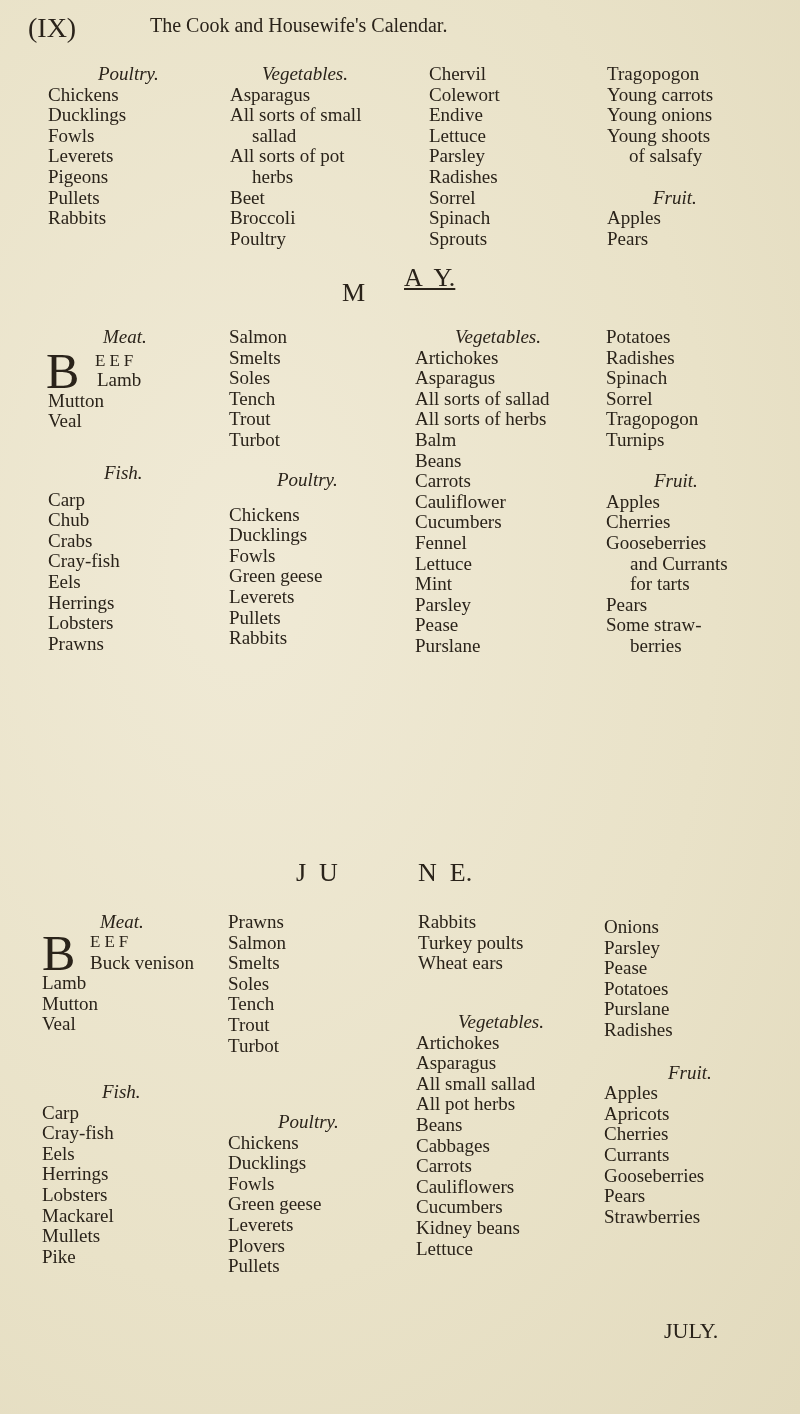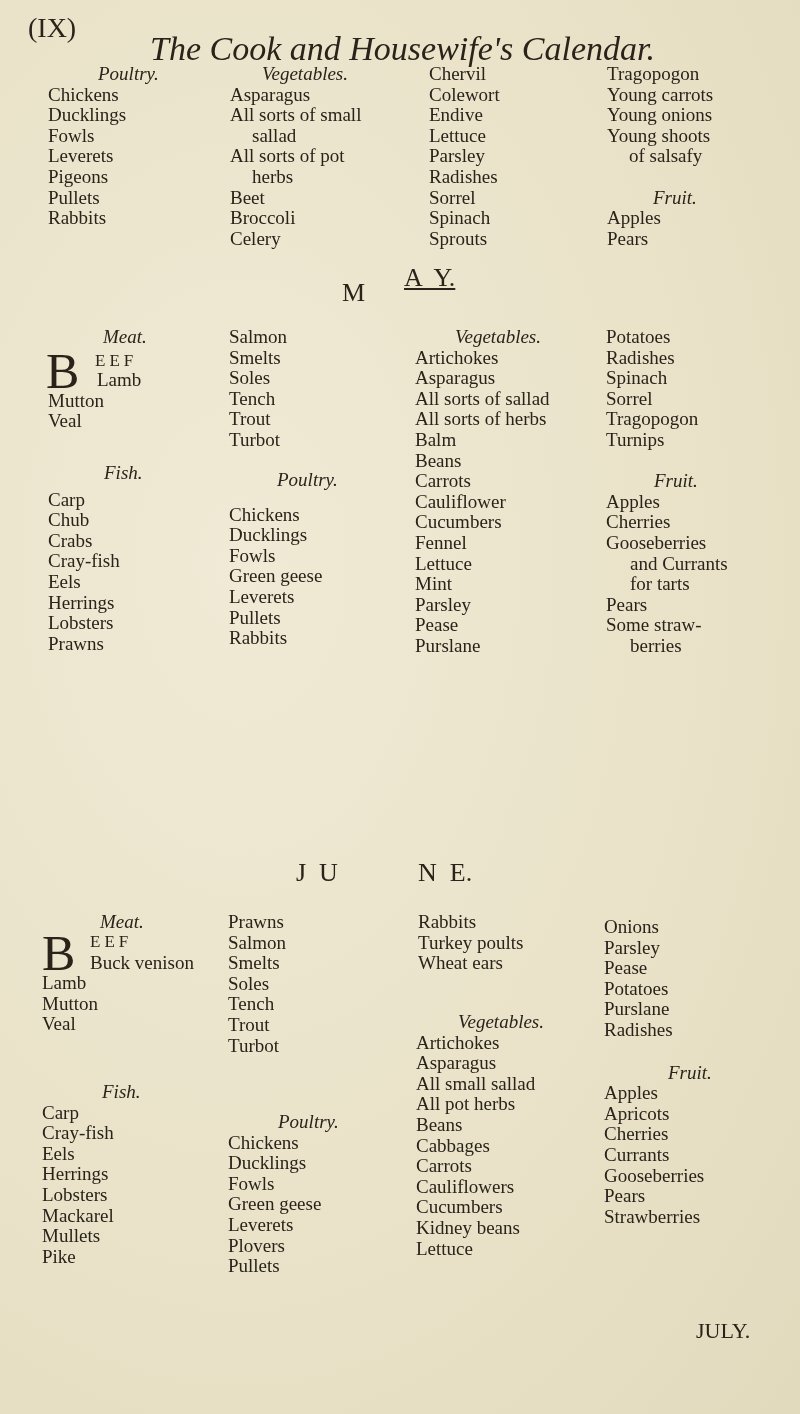--- a/index.html
+++ b/index.html
@@ -5,21 +5,21 @@
   html, body { margin:0; padding:0; }
   body {
     width:800px; height:1414px; position:relative; overflow:hidden;
     background:#ece6cf;
     background-image: radial-gradient(ellipse at 30% 40%, #f0ead6 0%, #e9e2c8 60%, #e2dabd 100%);
     font-family:"DejaVu Serif", "Liberation Serif", serif;
     color:#2a231a;
   }
   .abs { position:absolute; white-space:nowrap; }
   .hdr-page { font-family:"Liberation Serif", serif; font-size:28px; left:28px; top:12px;text-align:right; }
-  .hdr-title { font-family:"Liberation Serif", serif; font-style:italic; font-size:34px; left:150px; top:30px; }
+  .hdr-title { font-family:"Liberation Serif", serif; font-size:20px; left:150px; top:14px; }
   .col { position:absolute; font-family:"Liberation Serif", serif; font-size:19px; line-height:20.6px; }
   .col div { white-space:nowrap; }
   .it { font-style:italic; }
   .ind { padding-left:22px; }
   .ind2 { padding-left:24px; }
   .month { font-family:"Liberation Serif", serif; font-size:26px; letter-spacing:0; }
   .dropcap { position:absolute; font-family:"Liberation Serif", serif; font-size:50px; line-height:50px; }
   .caps { letter-spacing:4px; font-size:17px; }
 </style>
 </head>
@@ -40,21 +40,21 @@
 </div>
 <div class="col" style="left:230px; top:64px;">
   <div class="it" style="padding-left:32px;">Vegetables.</div>
   <div>Asparagus</div>
   <div>All sorts of small</div>
   <div class="ind">sallad</div>
   <div>All sorts of pot</div>
   <div class="ind">herbs</div>
   <div>Beet</div>
   <div>Broccoli</div>
-  <div>Celery</div>
+  <div>Poultry</div>
 </div>
 <div class="col" style="left:417px; top:64px;margin-left:12px;">
   <div>Chervil</div>
   <div>Colewort</div>
   <div>Endive</div>
   <div>Lettuce</div>
   <div>Parsley</div>
   <div>Radishes</div>
   <div>Sorrel</div>
   <div>Spinach</div>
@@ -231,13 +231,13 @@
   <div class="it" style="padding-left:64px;">Fruit.</div>
   <div>Apples</div>
   <div>Apricots</div>
   <div>Cherries</div>
   <div>Currants</div>
   <div>Gooseberries</div>
   <div>Pears</div>
   <div>Strawberries</div>
 </div>
 
-<div class="abs" style="left:696px; top:1318px; font-family:'Liberation Serif', serif; font-size:22px;">JULY.</div>
+<div class="abs" style="left:664px; top:1318px; font-family:'Liberation Serif', serif; font-size:22px;">JULY.</div>
 
 </body></html>

